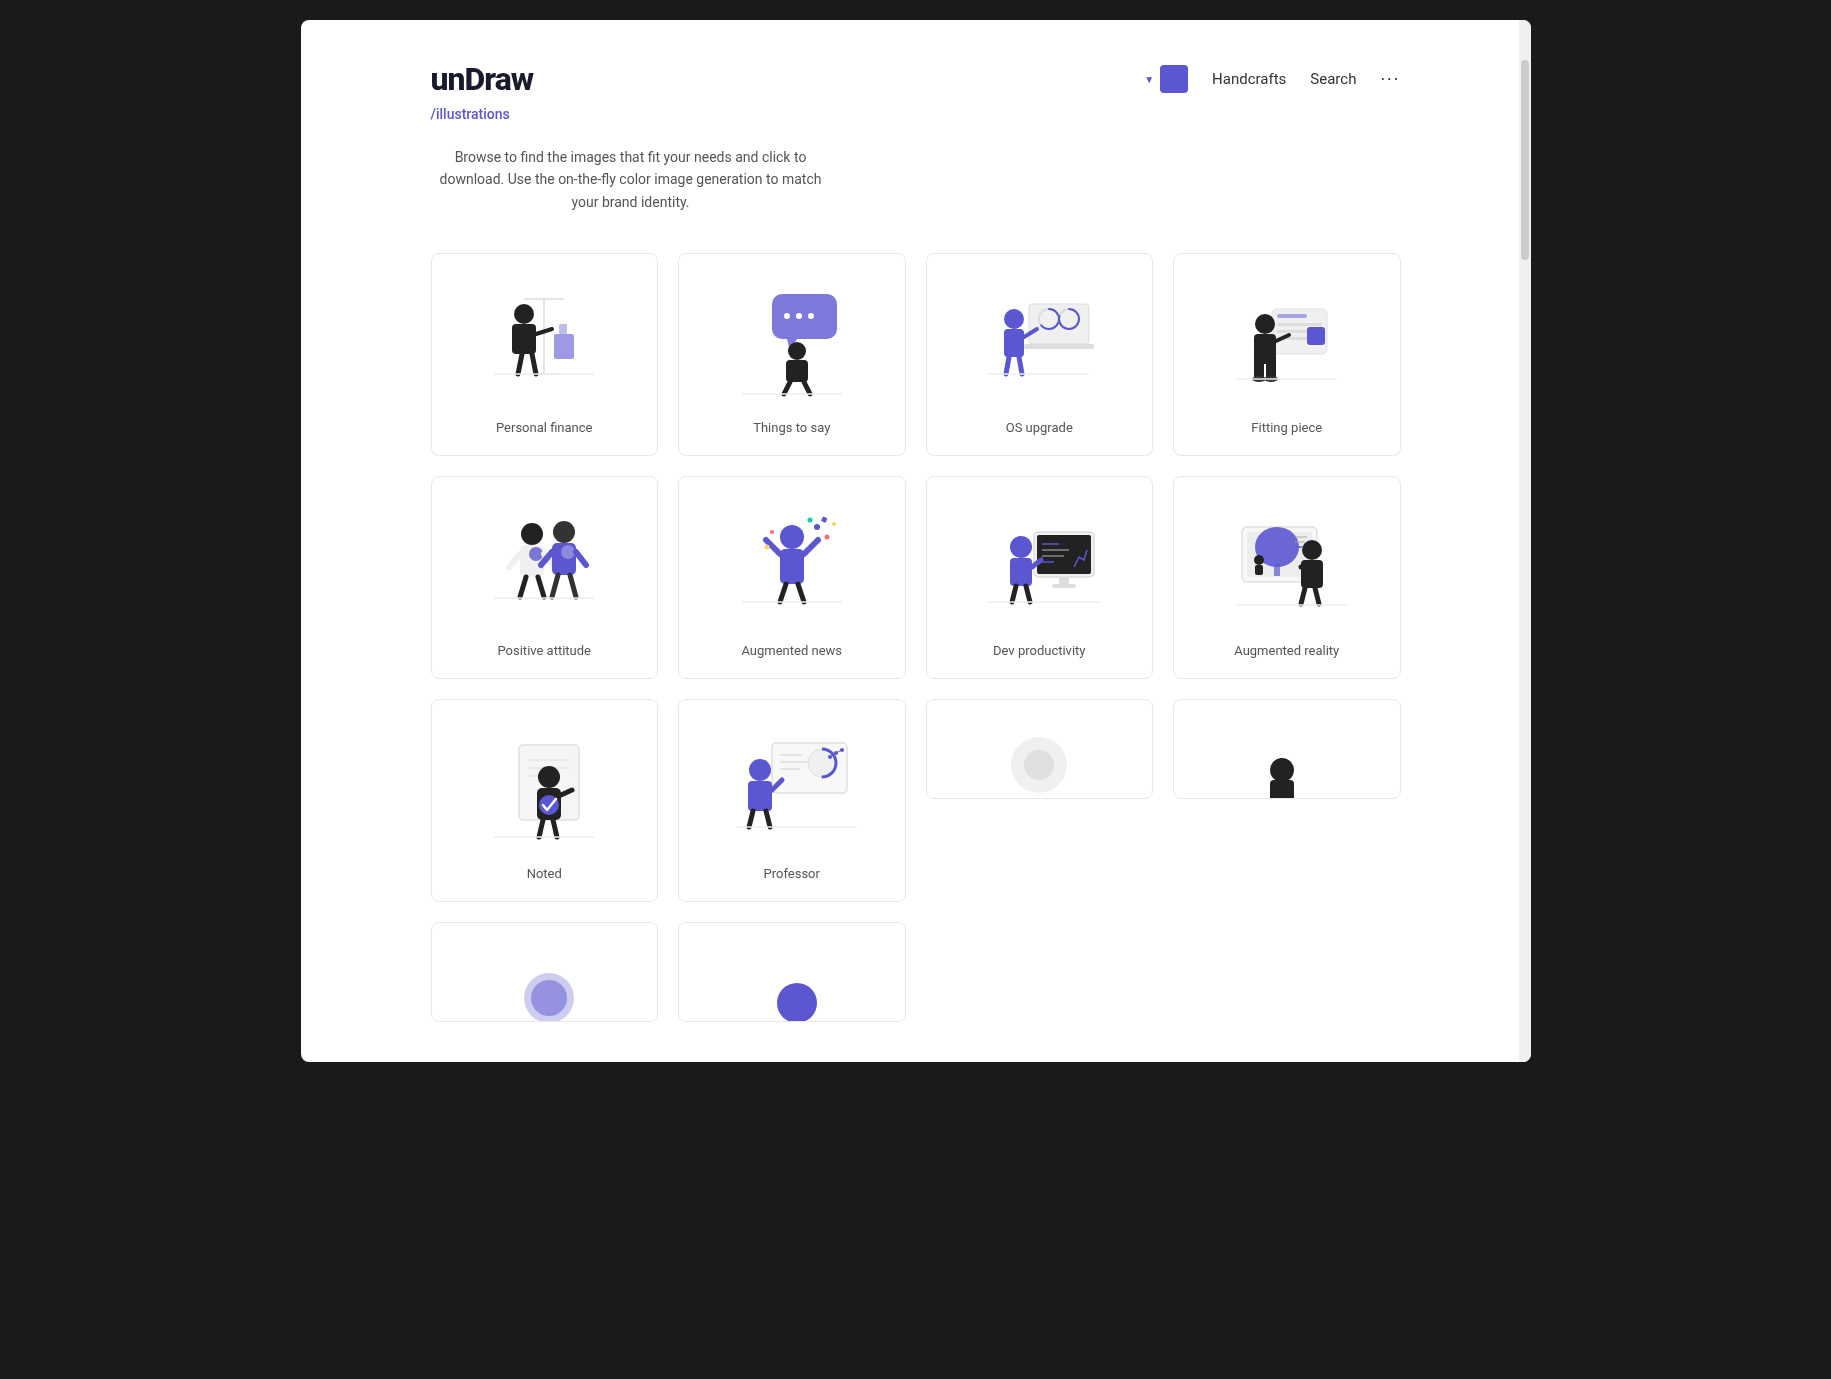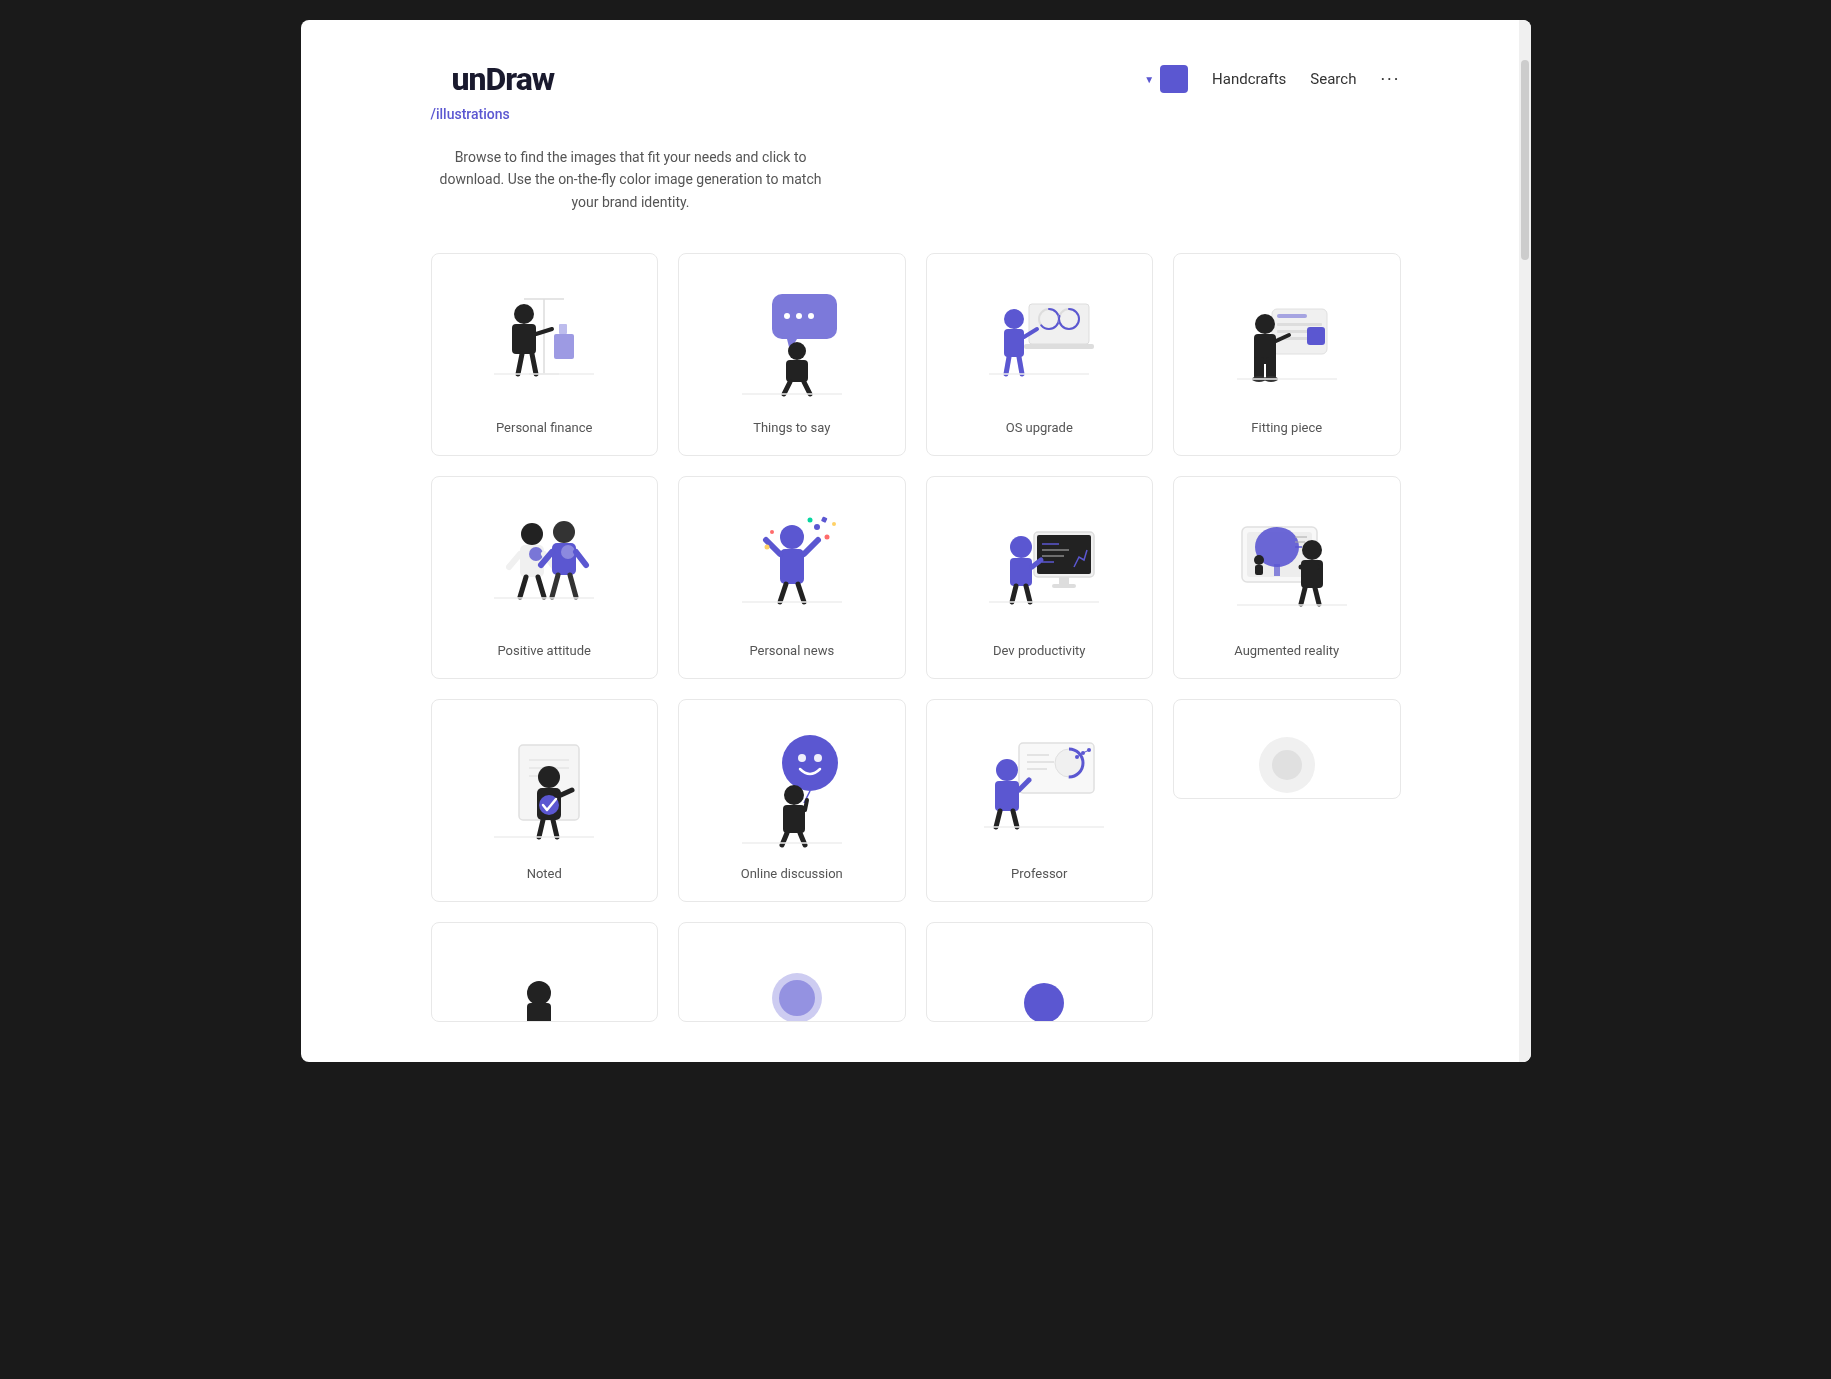--- a/index.html
+++ b/index.html
@@ -22,21 +22,20 @@
     }
     .content {
       padding: 40px 130px 40px 130px;
     }
     
     .header {
       display: flex;
       align-items: center;
       justify-content: space-between;
       margin-bottom: 8px;
-      margin-left: 21px;
     }
     .logo {
       font-size: 32px;
       font-weight: 800;
       color: #1a1a2e;
       letter-spacing: -1px;
     }
     .nav {
       display: flex;
       align-items: center;
@@ -311,21 +310,21 @@
 
             <line x1="64" y1="82" x2="58" y2="100" stroke="#222" stroke-width="5" stroke-linecap="round"></line>
             <line x1="76" y1="82" x2="82" y2="100" stroke="#222" stroke-width="5" stroke-linecap="round"></line>
 
             <circle cx="50" cy="30" r="2" fill="#ff6b6b"></circle>
             <circle cx="45" cy="45" r="2.5" fill="#ffd166"></circle>
 
             <line x1="20" y1="100" x2="120" y2="100" stroke="#eee" stroke-width="1.5"></line>
           </svg>
         </div>
-        <span class="card-label">Personal news</span>
+        <span class="card-label">Augmented news</span>
       </div>
 
       <div class="card">
         <div class="card-illustration">
           <svg width="140" height="120" viewBox="0 0 140 120">
 
             <rect x="65" y="30" width="60" height="45" rx="4" fill="#f0f0f0" stroke="#ddd" stroke-width="1.5"></rect>
             <rect x="68" y="33" width="54" height="39" rx="2" fill="#222"></rect>
 
             <line x1="73" y1="42" x2="90" y2="42" stroke="#5b57d1" stroke-width="1.5"></line>
@@ -403,44 +402,20 @@
 
             <line x1="69" y1="95" x2="65" y2="112" stroke="#222" stroke-width="5" stroke-linecap="round"></line>
             <line x1="79" y1="95" x2="83" y2="112" stroke="#222" stroke-width="5" stroke-linecap="round"></line>
 
             <line x1="20" y1="112" x2="120" y2="112" stroke="#eee" stroke-width="1.5"></line>
           </svg>
         </div>
         <span class="card-label">Noted</span>
       </div>
 
-      <div class="card">
-        <div class="card-illustration">
-          <svg width="140" height="120" viewBox="0 0 140 120">
-
-            <circle cx="88" cy="38" r="28" fill="#5b57d1"></circle>
-            <circle cx="80" cy="33" r="4" fill="white" opacity="0.9"></circle>
-            <circle cx="96" cy="33" r="4" fill="white" opacity="0.9"></circle>
-            <path d="M78 44 Q88 54 98 44" stroke="white" stroke-width="2.5" fill="none" stroke-linecap="round"></path>
-
-            <line x1="88" y1="66" x2="82" y2="78" stroke="#5b57d1" stroke-width="1.5"></line>
-
-            <circle cx="72" cy="70" r="10" fill="#222"></circle>
-            <rect x="61" y="80" width="22" height="28" rx="4" fill="#222"></rect>
-
-            <line x1="83" y1="85" x2="85" y2="75" stroke="#222" stroke-width="4" stroke-linecap="round"></line>
-
-            <line x1="65" y1="108" x2="60" y2="120" stroke="#222" stroke-width="5" stroke-linecap="round"></line>
-            <line x1="78" y1="108" x2="83" y2="120" stroke="#222" stroke-width="5" stroke-linecap="round"></line>
-
-            <line x1="20" y1="118" x2="120" y2="118" stroke="#eee" stroke-width="1.5"></line>
-          </svg>
-        </div>
-        <span class="card-label">Online discussion</span>
-      </div>
 
       <div class="card">
         <div class="card-illustration">
           <svg width="140" height="120" viewBox="0 0 140 120">
 
             <rect x="50" y="18" width="75" height="50" rx="4" fill="#f8f8f8" stroke="#e0e0e0" stroke-width="1.5"></rect>
 
             <line x1="58" y1="30" x2="80" y2="30" stroke="#ddd" stroke-width="1.5"></line>
             <line x1="58" y1="37" x2="85" y2="37" stroke="#ddd" stroke-width="1.5"></line>
             <line x1="58" y1="44" x2="78" y2="44" stroke="#ddd" stroke-width="1.5"></line>

